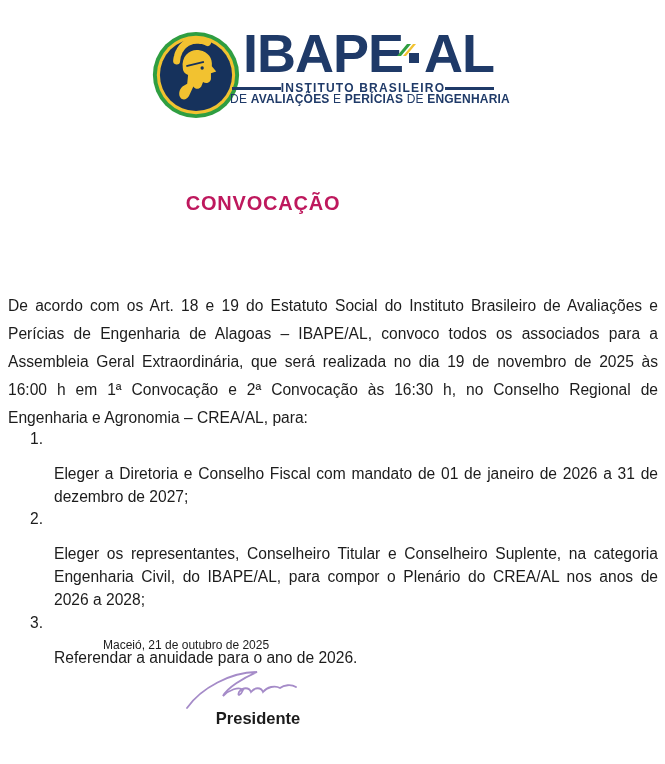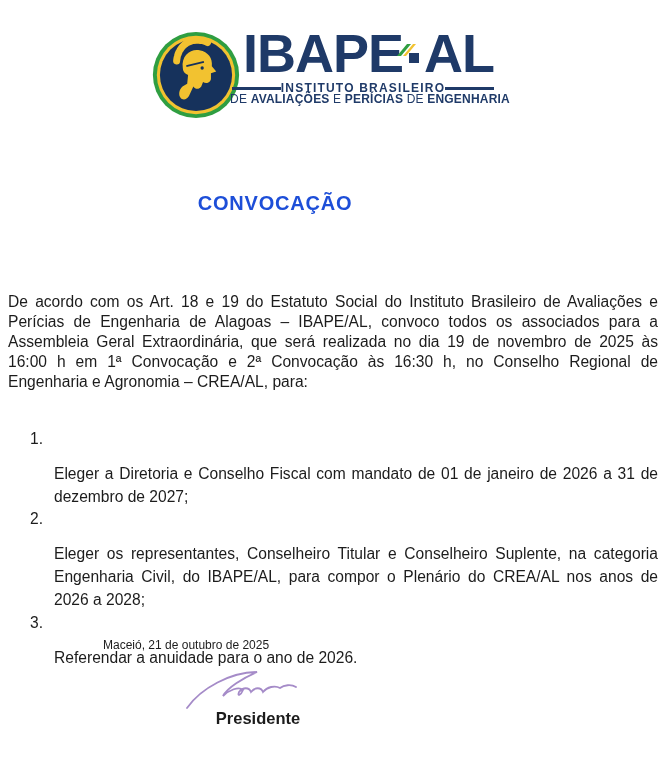--- a/index.html
+++ b/index.html
@@ -23,25 +23,25 @@
   .subtitle1 .txt { font-size:12px; font-weight:800; letter-spacing:1.2px;
                     color:var(--navy); white-space:nowrap; }
   .subtitle2 { position:absolute; left:224px; top:64px; width:292px;
                font-size:12px; letter-spacing:0.2px; color:var(--navy);
                white-space:nowrap; text-align:center; }
   .subtitle2 .hv { font-weight:800; }
   .subtitle2 .lt { font-weight:500; }
 
   
   .doc-title { position:absolute; top:192px; left:0; width:526px; text-align:center;
-               font-size:20px; font-weight:800; letter-spacing:0.8px; color:#1d4ed8;padding-left:12px; }
+               font-size:20px; font-weight:800; letter-spacing:0.8px; color:#be185d; }
 
   
   .intro { position:absolute; top:276px; left:8px; width:650px;
-           font-size:15.6px; line-height:20px; text-align:justify; }
+           font-size:15.6px; line-height:28px; text-align:justify; }
   .list { position:absolute; top:428px; left:30px; width:628px; }
   .list-item { display:flex; font-size:15.6px; line-height:22.7px; }
   .list-item .num { width:24px; flex:0 0 24px; }
   .list-item .txt { flex:1; text-align:justify;margin-top:35px; }
 
   
   .dateline { position:absolute; top:634px; left:103px; font-size:12px; line-height:22px; }
   .signature { position:absolute; top:664px; left:183px; width:140px; height:50px; }
   .sig-block { position:absolute; top:707px; left:100px; width:316px; text-align:center;
                font-size:16.5px; font-weight:700; line-height:23px; }

